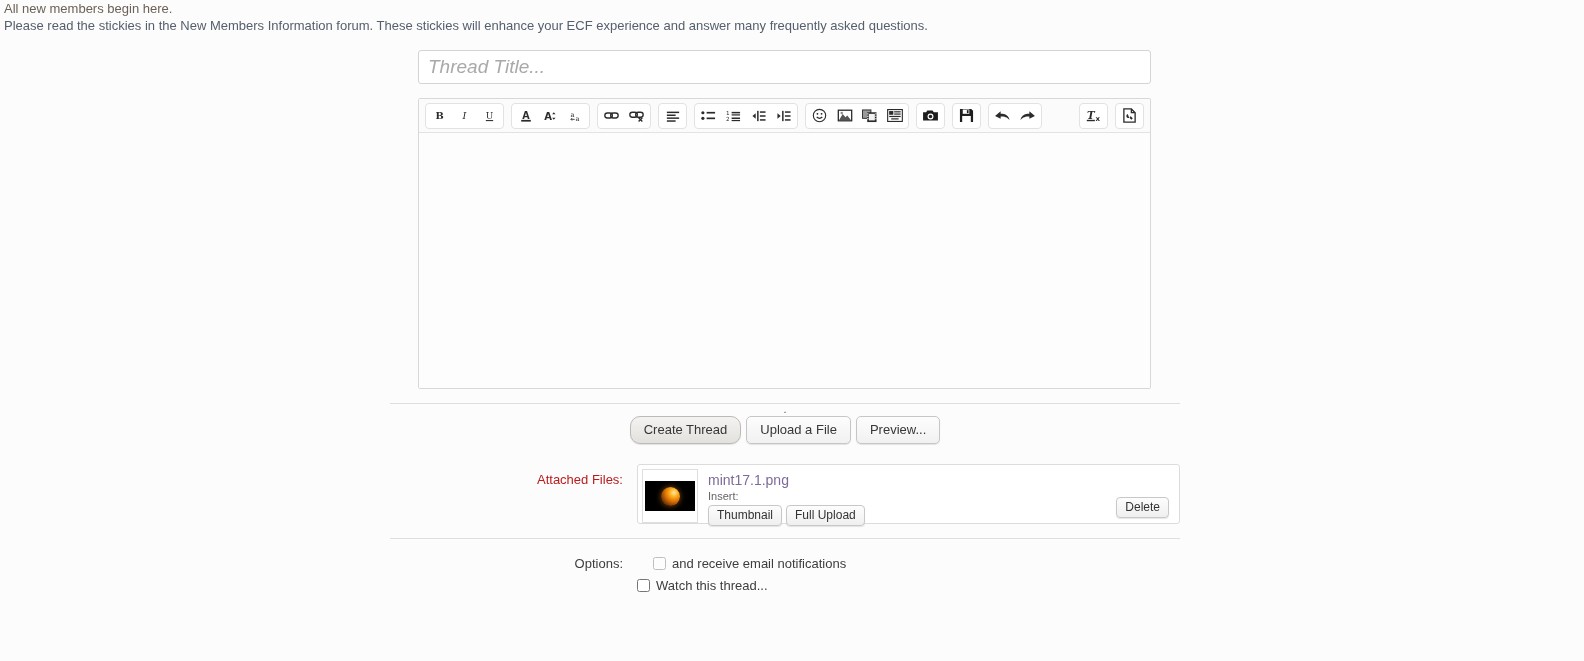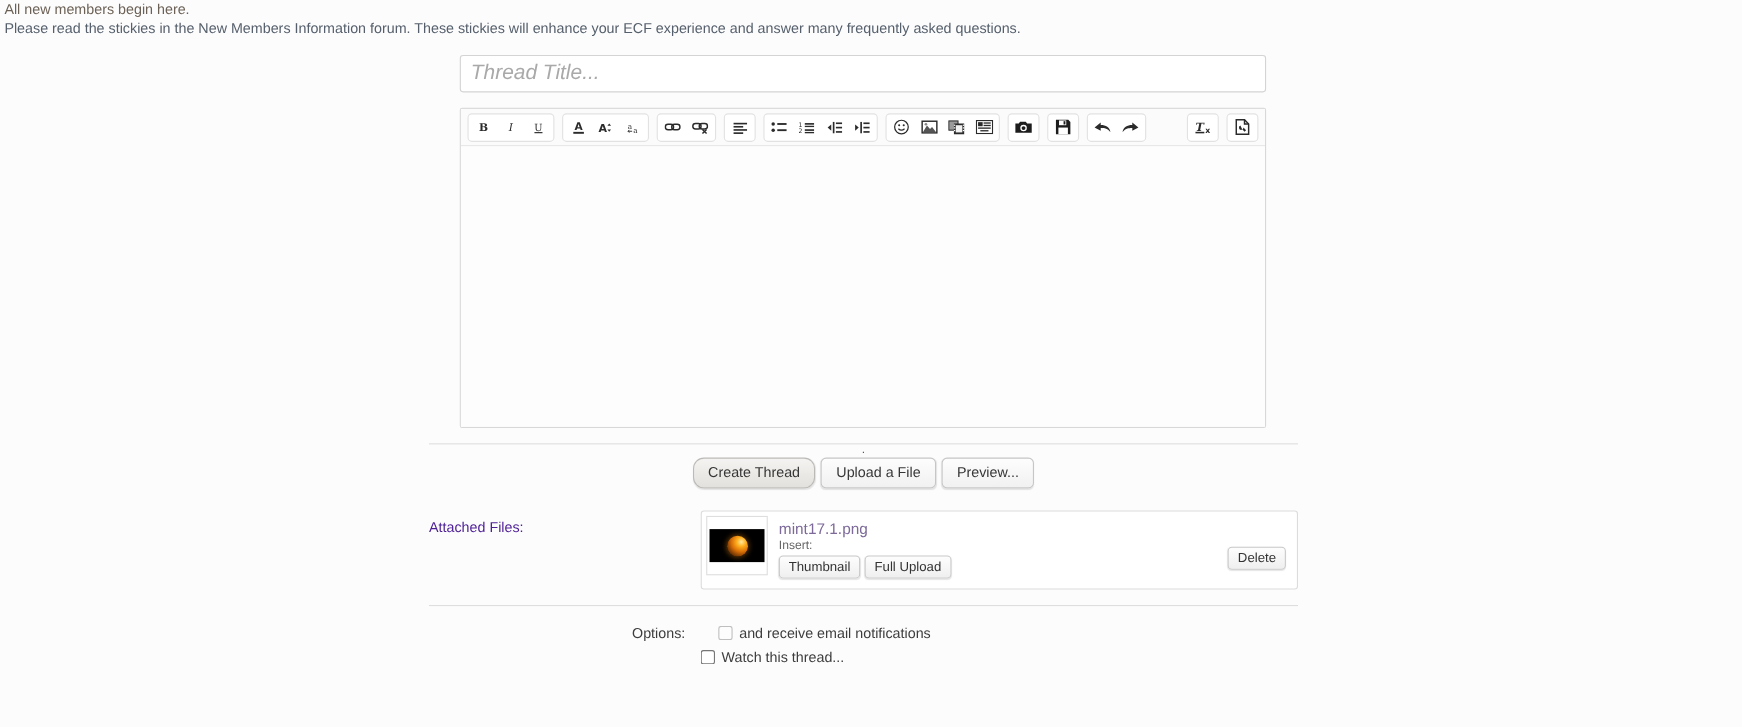--- a/index.html
+++ b/index.html
@@ -156,33 +156,33 @@
   }
 
   
   .attach-row {
     display: flex;
     margin-top: 20px;
     width: 790px;
   }
   .attach-label {
     width: 247px;
-    text-align: left;
+    text-align: right;
     padding-right: 14px;
     font-size: 13px;
-    color: #4c1d95;
+    color: #b91c1c;
     box-sizing: border-box;
     padding-top: 8px;
   }
   .attach-box {
     flex: 1 1 auto;
     border: 1px solid #dcdcdc;
     border-radius: 3px;
     background: #fff;
-    height: 72px;
+    height: 60px;
     box-sizing: border-box;
     padding: 4px;
     display: flex;
     align-items: flex-start;
     position: relative;
   }
   .thumb-frame {
     width: 54px;
     height: 52px;
     border: 1px solid #dedede;

